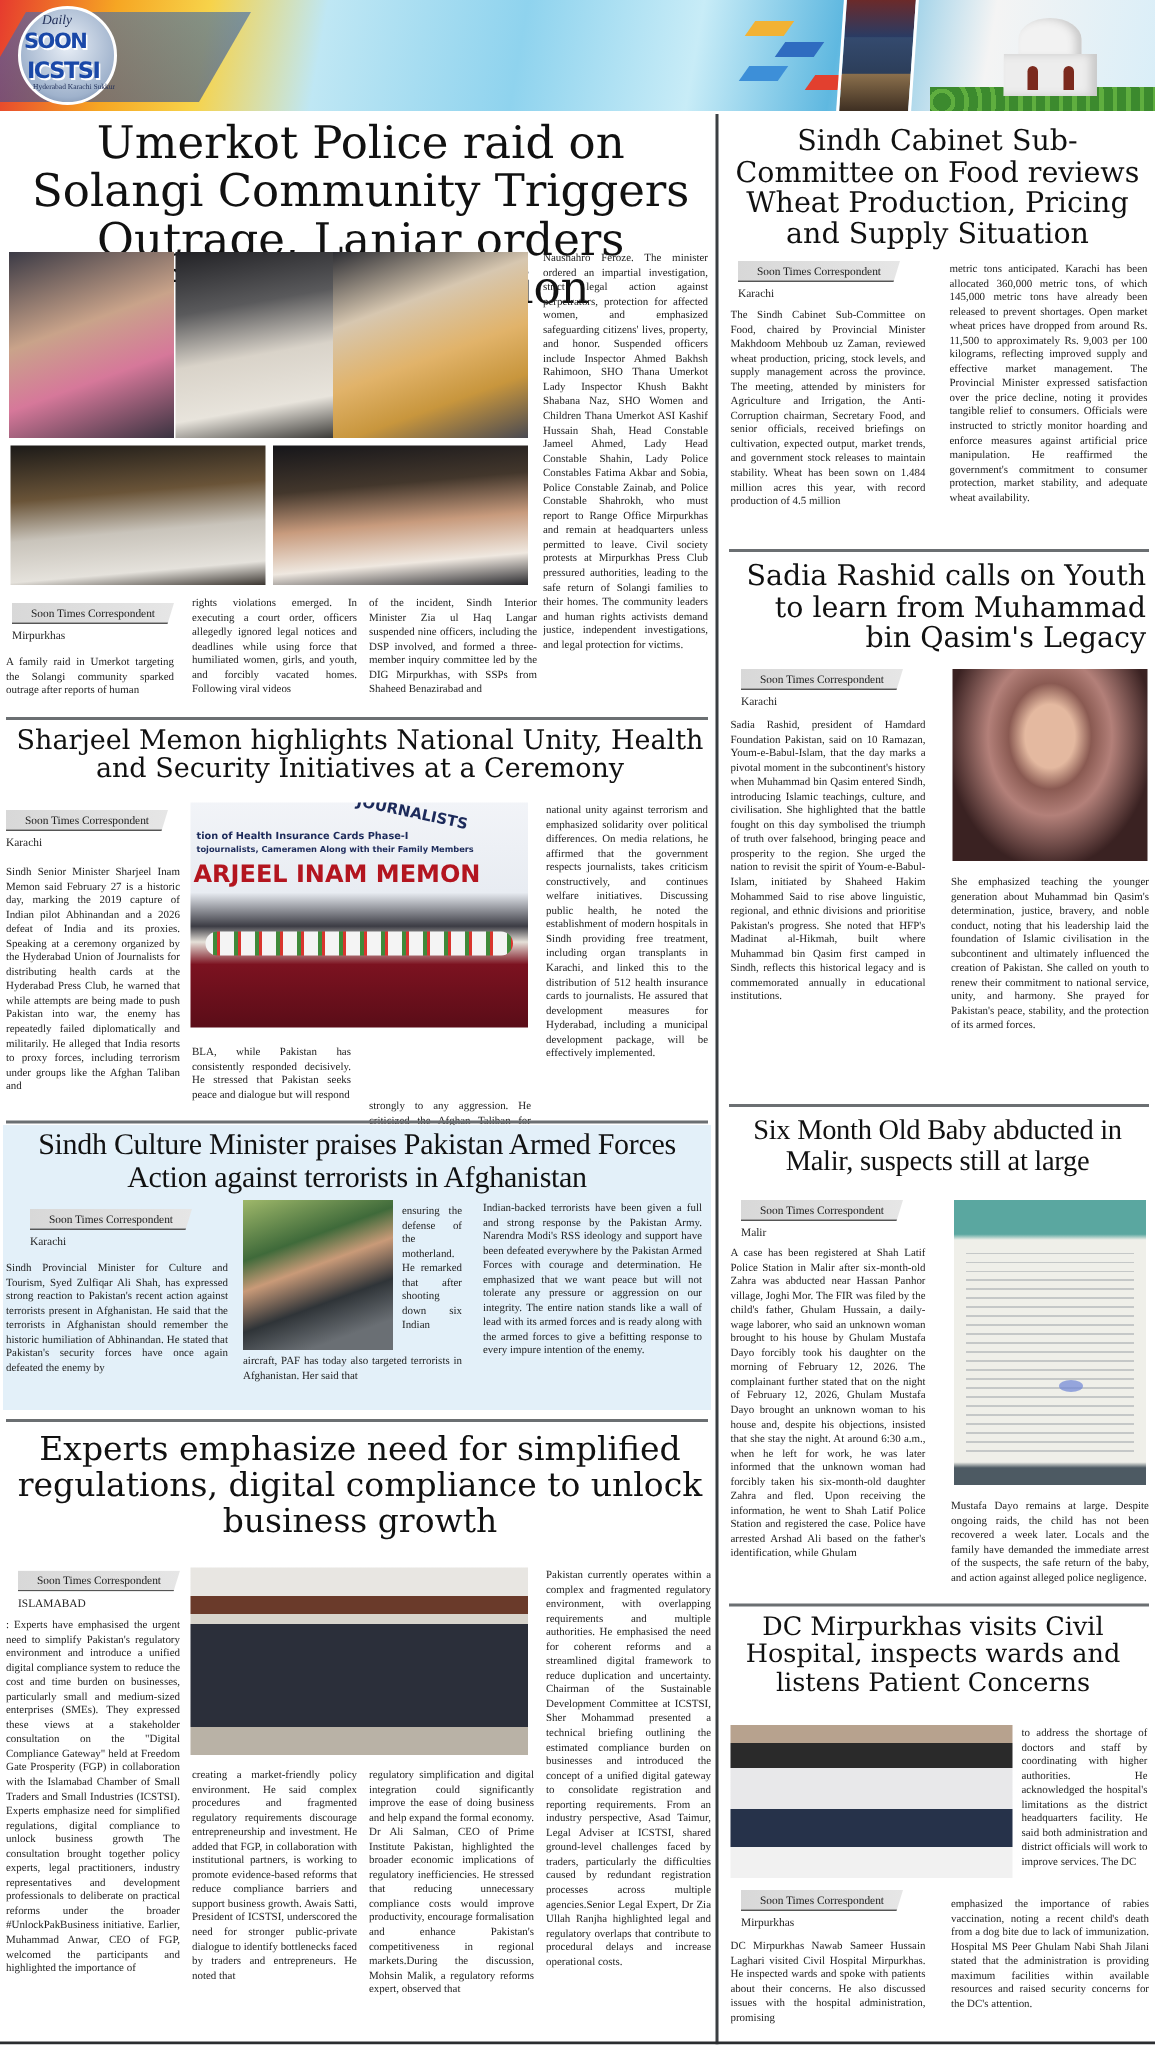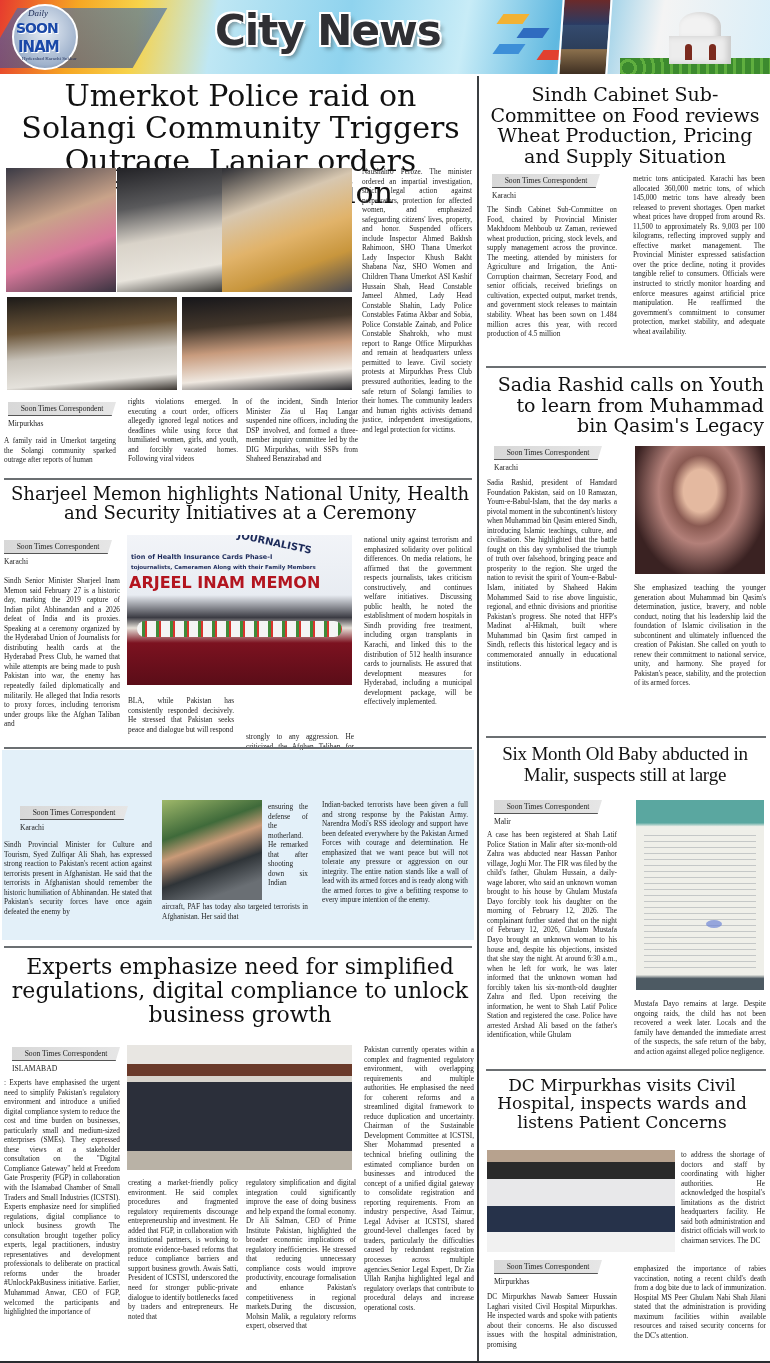--- a/index.html
+++ b/index.html
@@ -43,23 +43,22 @@
   .shade-blue { background: #e3f0f9; }
 </style>
 </head>
 <body>
 
 <div class="banner">
   <div class="stripe1"></div>
   <div class="logo-circle"></div>
   <div class="logo-daily">Daily</div>
   <div class="logo-soon">SOON</div>
-  <div class="logo-times">INAM</div>
+  <div class="logo-times">ICSTSI</div>
   <div class="logo-sub">Hyderabad  Karachi  Sukkur</div>
-  <div class="brand-title">City News</div>
   <div class="diamond" style="left:500px;top:14px;background:#f2b234;"></div>
   <div class="diamond" style="left:520px;top:28px;background:#2f6cc0;"></div>
   <div class="diamond" style="left:496px;top:44px;background:#3d8fd8;"></div>
   <div class="diamond" style="left:540px;top:50px;background:#e2402f;"></div>
   <div class="photo-strip"></div>
   <div class="trees"></div>
   <div class="tomb">
     <div class="dome"></div>
       <div class="base"></div>
     <div class="arch" style="left:20px"></div>
@@ -125,20 +124,21 @@
     <div class="bar">Soon Times Correspondent</div>
     <div class="loc">Karachi</div>
   </div>
   <div class="col" style="left:487px;top:478px;width:130px;height:262px;">Sadia Rashid, president of Hamdard Foundation Pakistan, said on 10 Ramazan, Youm-e-Babul-Islam, that the day marks a pivotal moment in the subcontinent's history when Muhammad bin Qasim entered Sindh, introducing Islamic teachings, culture, and civilisation. She highlighted that the battle fought on this day symbolised the triumph of truth over falsehood, bringing peace and prosperity to the region. She urged the nation to revisit the spirit of Youm-e-Babul-Islam, initiated by Shaheed Hakim Mohammed Said to rise above linguistic, regional, and ethnic divisions and prioritise Pakistan's progress. She noted that HFP's Madinat al-Hikmah, built where Muhammad bin Qasim first camped in Sindh, reflects this historical legacy and is commemorated annually in educational institutions.</div>
   <div class="photo" style="left:635px;top:446px;width:130px;height:128px;background:radial-gradient(ellipse at 50% 35%,#e4b9a0 0 18%,#8a5a52 30%,#b38079 45%,#3a2222 75%);"></div>
   <div class="col" style="left:634px;top:583px;width:132px;height:140px;">She emphasized teaching the younger generation about Muhammad bin Qasim's determination, justice, bravery, and noble conduct, noting that his leadership laid the foundation of Islamic civilisation in the subcontinent and ultimately influenced the creation of Pakistan. She called on youth to renew their commitment to national service, unity, and harmony. She prayed for Pakistan's peace, stability, and the protection of its armed forces.</div>
 </section>
 <div class="rule" style="left:486px;top:736px;width:280px;"></div>
 
 <section class="abs shade-blue" style="left:2px;top:750px;width:472px;height:190px;">
+  <h2 class="abs headline narrow" style="left:4px;top:2px;width:464px;font-size:20px;line-height:1.1;">Sindh Culture Minister praises Pakistan Armed Forces Action against terrorists in Afghanistan</h2>
   <div class="byline" style="left:18px;top:56px;">
     <div class="bar">Soon Times Correspondent</div>
     <div class="loc">Karachi</div>
   </div>
   <div class="col" style="left:2px;top:90px;width:148px;height:90px;">Sindh Provincial Minister for Culture and Tourism, Syed Zulfiqar Ali Shah, has expressed strong reaction to Pakistan's recent action against terrorists present in Afghanistan. He said that the terrorists in Afghanistan should remember the historic humiliation of Abhinandan. He stated that Pakistan's security forces have once again defeated the enemy by</div>
   <div class="photo" style="left:160px;top:50px;width:100px;height:100px;background:linear-gradient(160deg,#9fb86a,#3f6a3a 30%,#c99a78 45%,#2f3438 65%,#6a6f74 85%);"></div>
   <div class="col" style="left:266px;top:52px;width:40px;height:100px;text-align:justify;">ensuring the defense of the motherland. He remarked that after shooting down six Indian</div>
   <div class="col" style="left:160px;top:152px;width:146px;height:22px;">aircraft, PAF has today also targeted terrorists in Afghanistan. Her said that</div>
   <div class="col" style="left:320px;top:50px;width:146px;height:130px;">Indian-backed terrorists have been given a full and strong response by the Pakistan Army. Narendra Modi's RSS ideology and support have been defeated everywhere by the Pakistan Armed Forces with courage and determination. He emphasized that we want peace but will not tolerate any pressure or aggression on our integrity. The entire nation stands like a wall of lead with its armed forces and is ready along with the armed forces to give a befitting response to every impure intention of the enemy.</div>
 </section>
@@ -173,17 +173,17 @@
 </section>
 
 <section>
   <h2 class="abs headline" style="left:480px;top:1076px;width:284px;font-size:17px;">DC Mirpurkhas visits Civil Hospital, inspects wards and listens Patient Concerns</h2>
   <div class="photo" style="left:487px;top:1150px;width:188px;height:102px;background:linear-gradient(180deg,#b7a28e 0 12%,#2a2a2a 12% 28%,#e8e8ea 28% 55%,#26324a 55% 80%,#f1f1f1 80%);"></div>
   <div class="byline" style="left:494px;top:1260px;">
     <div class="bar">Soon Times Correspondent</div>
     <div class="loc">Mirpurkhas</div>
   </div>
   <div class="col" style="left:487px;top:1292px;width:130px;height:58px;">DC Mirpurkhas Nawab Sameer Hussain Laghari visited Civil Hospital Mirpurkhas. He inspected wards and spoke with patients about their concerns. He also discussed issues with the hospital administration, promising</div>
-  <div class="col" style="left:681px;top:1150px;width:84px;height:112px;">to address the shortage of doctors and staff by coordinating with higher authorities. He acknowledged the hospital's limitations as the district headquarters facility. He said both administration and district officials will work to chairman services. The DC</div>
+  <div class="col" style="left:681px;top:1150px;width:84px;height:112px;">to address the shortage of doctors and staff by coordinating with higher authorities. He acknowledged the hospital's limitations as the district headquarters facility. He said both administration and district officials will work to improve services. The DC</div>
   <div class="col" style="left:634px;top:1264px;width:132px;height:96px;">emphasized the importance of rabies vaccination, noting a recent child's death from a dog bite due to lack of immunization. Hospital MS Peer Ghulam Nabi Shah Jilani stated that the administration is providing maximum facilities within available resources and raised security concerns for the DC's attention.</div>
 </section>
 
 <div class="rule" style="left:0;top:1361px;width:770px;height:2px;background:#2a2d30;"></div>
 
 </body></html>

